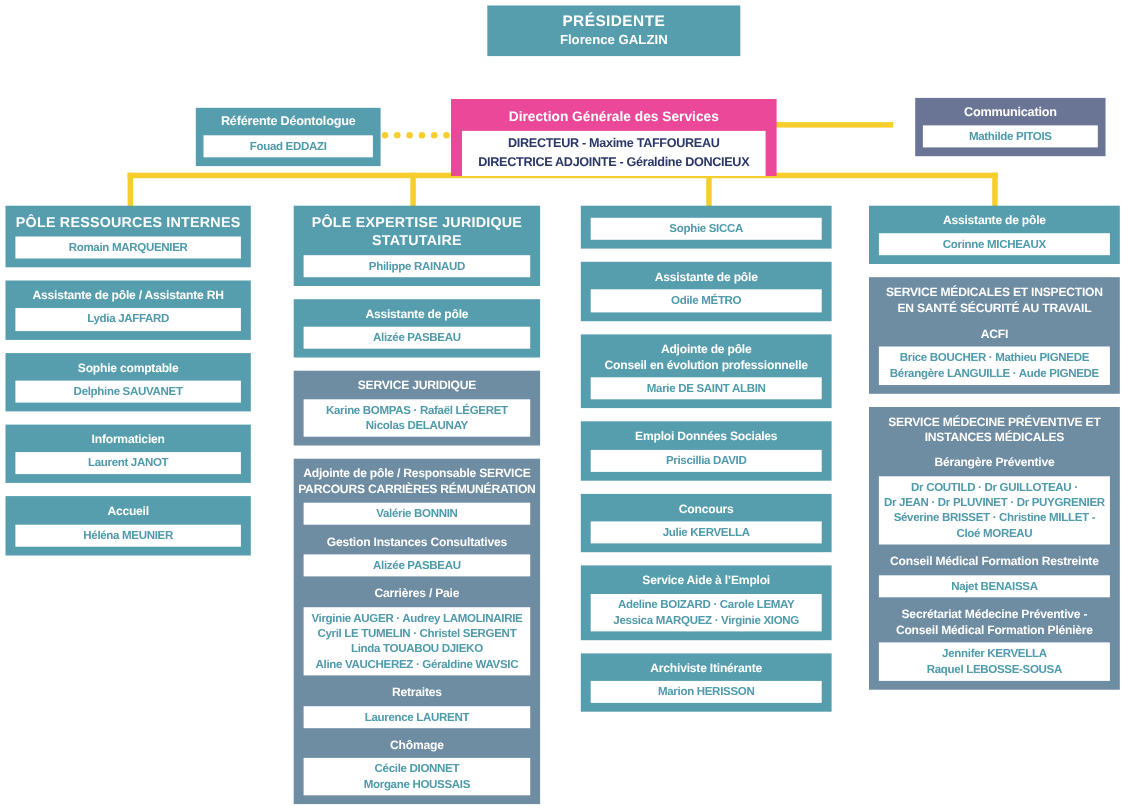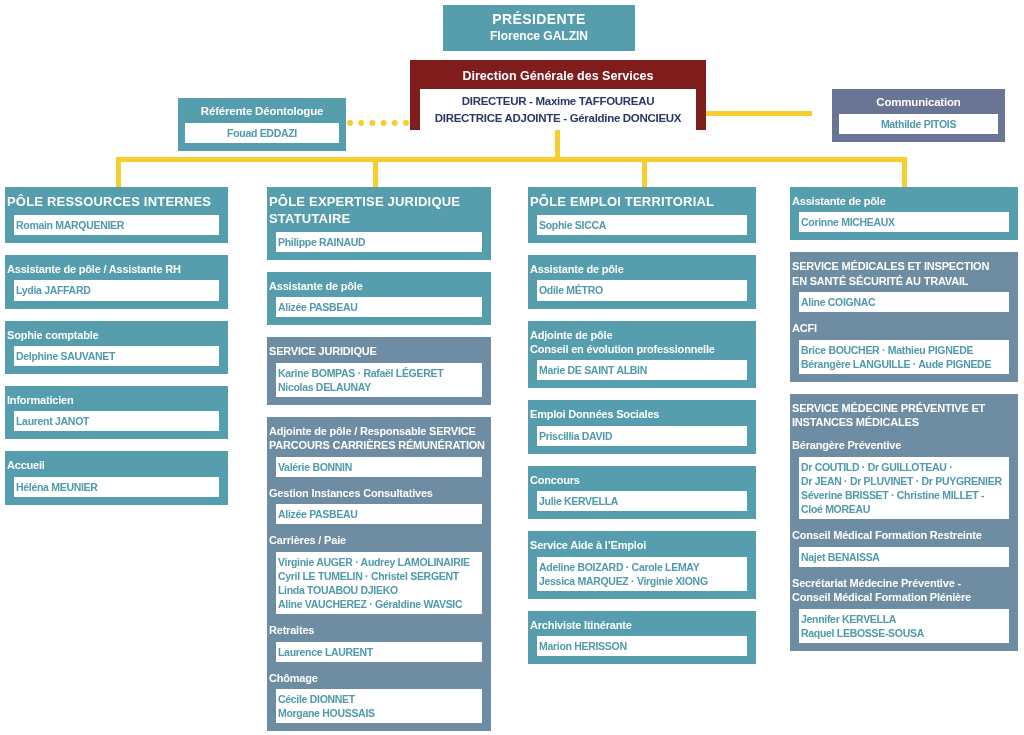--- a/index.html
+++ b/index.html
@@ -7,34 +7,34 @@
     width:1024px;height:735px;position:relative;overflow:hidden;
     background:#ffffff;font-family:"Liberation Sans",sans-serif;
   }
   
   .conn{position:absolute;background:#F6CF2F;z-index:0;}
   .conn-dotted{position:absolute;z-index:0;height:0;border-top:6px dotted #F6CF2F;background:none;}
   
   .box{position:absolute;z-index:1;text-align:center;box-sizing:border-box;}
   .teal{background:#569EAD;}
   .slate{background:#6E8CA2;}
-  .navy{background:#7f1d1d;}
+  .navy{background:#ec4899;margin-top:30px;}
   .commslate{background:#6A7495;}
   
   .ct{font-size:11px;font-weight:bold;letter-spacing:-0.2px;line-height:1.3;color:#fff;white-space:nowrap;}
   .nb{background:#ffffff;margin:4px auto 0;padding:3px 2px;width:calc(100% - 18px);}
   .nl{font-size:10.5px;font-weight:bold;letter-spacing:-0.3px;line-height:1.35;color:#4F9AAB;white-space:nowrap;}
   
   .col{position:absolute;top:187px;z-index:1;}
-  .card{text-align:left;padding:7px 2px 8px;margin-bottom:12px;box-sizing:border-box;}
+  .card{text-align:center;padding:7px 2px 8px;margin-bottom:12px;box-sizing:border-box;}
   .card.header .ct{font-size:13px;letter-spacing:0.2px;}
   .sec-title{margin-top:9px;}
   .sec-title.first{margin-top:0;}
   
-  #presidente{left:443px;top:5px;width:192px;height:46px;padding-top:6px;}
+  #presidente{left:443px;top:5px;width:230px;height:46px;padding-top:6px;}
   #presidente .p-title{font-size:14px;font-weight:bold;color:#fff;letter-spacing:0.4px;}
   #presidente .p-name{font-size:12px;font-weight:bold;color:#fff;margin-top:2px;}
   #dgs{left:410px;top:60px;width:296px;height:70px;padding-top:9px;}
   #dgs .dgs-title{font-size:12.5px;font-weight:bold;color:#fff;}
   #dgs .dgs-nb{background:#fff;margin:6px 10px 0;padding:4px 2px;}
   #dgs .dgs-line{font-size:11.5px;font-weight:bold;color:#2A3768;letter-spacing:-0.3px;line-height:1.45;white-space:nowrap;}
   #referente{left:178px;top:98px;width:168px;padding:6px 0 8px;}
   #referente .ct{font-size:11.5px;}
   #communication{left:812px;top:89px;width:173px;padding:6px 0 8px;margin-left:20px;}
   #communication .ct{font-size:11.5px;}
@@ -170,21 +170,20 @@
       <div class="nb">
         <div class="nl">Cécile DIONNET</div>
         <div class="nl">Morgane HOUSSAIS</div>
       </div>
     </div>
   </div>
 </div>
 
 <div class="col" id="col3">
   <div class="card teal header">
-    <div class="ct">PÔLE EMPLOI TERRITORIAL</div>
     <div class="nb">
       <div class="nl">Sophie SICCA</div>
     </div>
   </div>
   <div class="card teal">
     <div class="ct">Assistante de pôle</div>
     <div class="nb">
       <div class="nl">Odile MÉTRO</div>
     </div>
   </div>
@@ -226,23 +225,20 @@
   <div class="card teal">
     <div class="ct">Assistante de pôle</div>
     <div class="nb">
       <div class="nl">Corinne MICHEAUX</div>
     </div>
   </div>
   <div class="card slate">
     <div class="sec-title first">
       <div class="ct">SERVICE MÉDICALES ET INSPECTION</div>
       <div class="ct">EN SANTÉ SÉCURITÉ AU TRAVAIL</div>
-      <div class="nb">
-        <div class="nl">Aline COIGNAC</div>
-      </div>
     </div>
     <div class="sec-title">
       <div class="ct">ACFI</div>
       <div class="nb">
         <div class="nl">Brice BOUCHER · Mathieu PIGNEDE</div>
         <div class="nl">Bérangère LANGUILLE · Aude PIGNEDE</div>
       </div>
     </div>
   </div>
   <div class="card slate">

